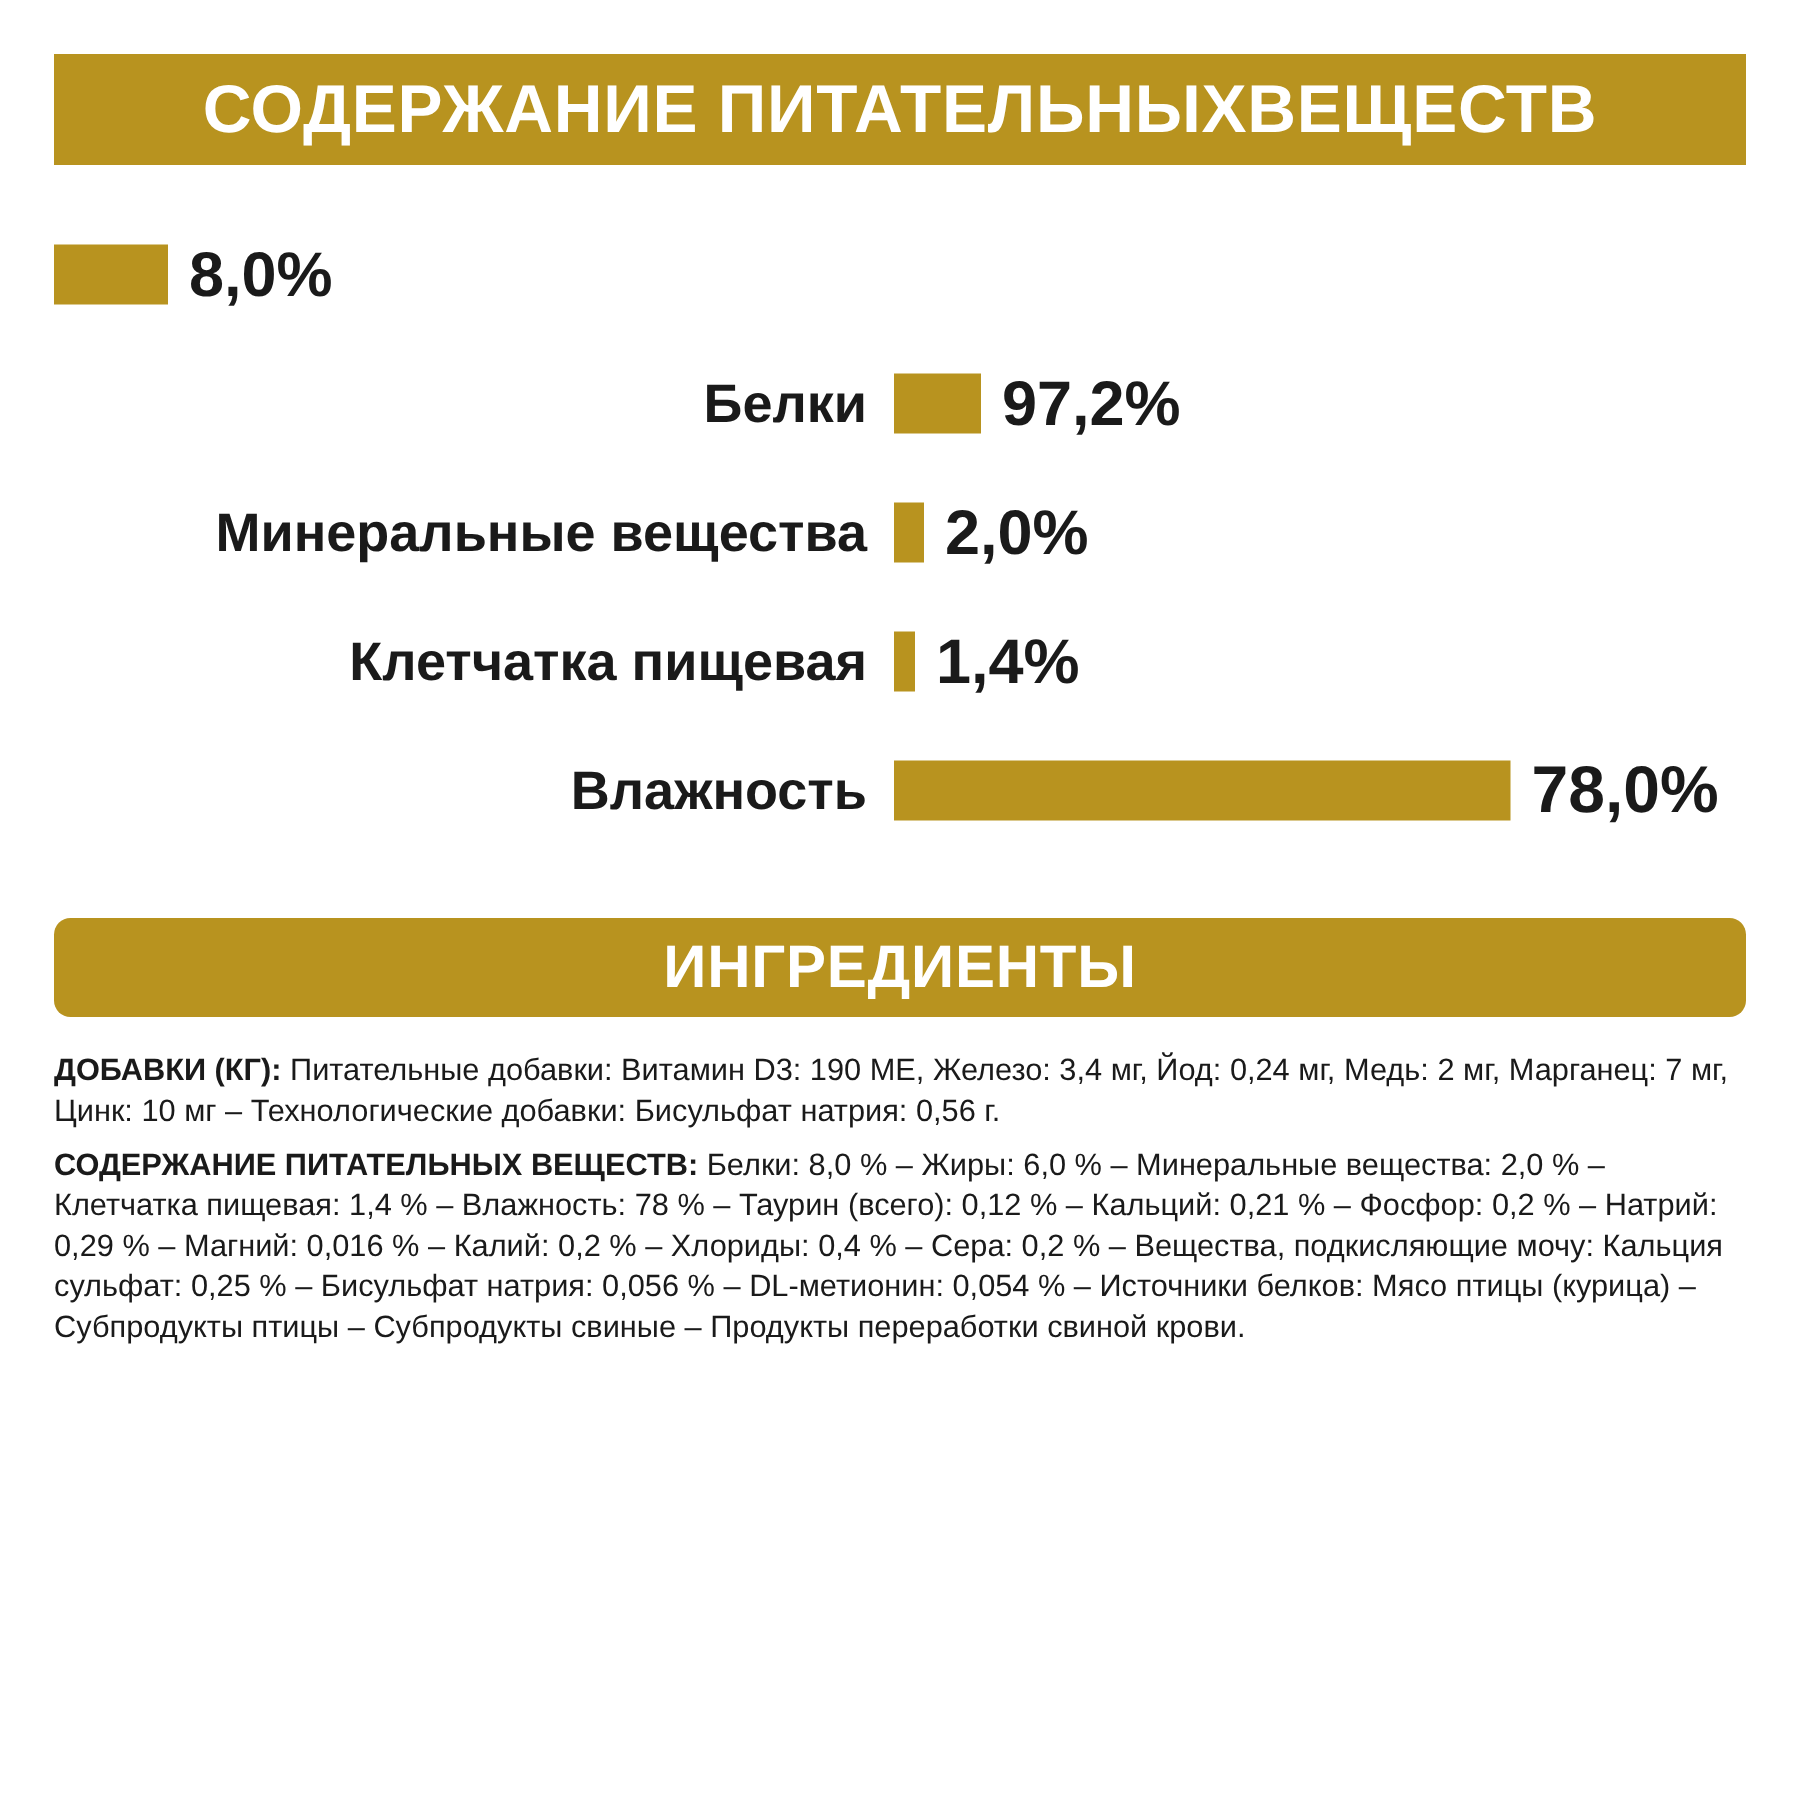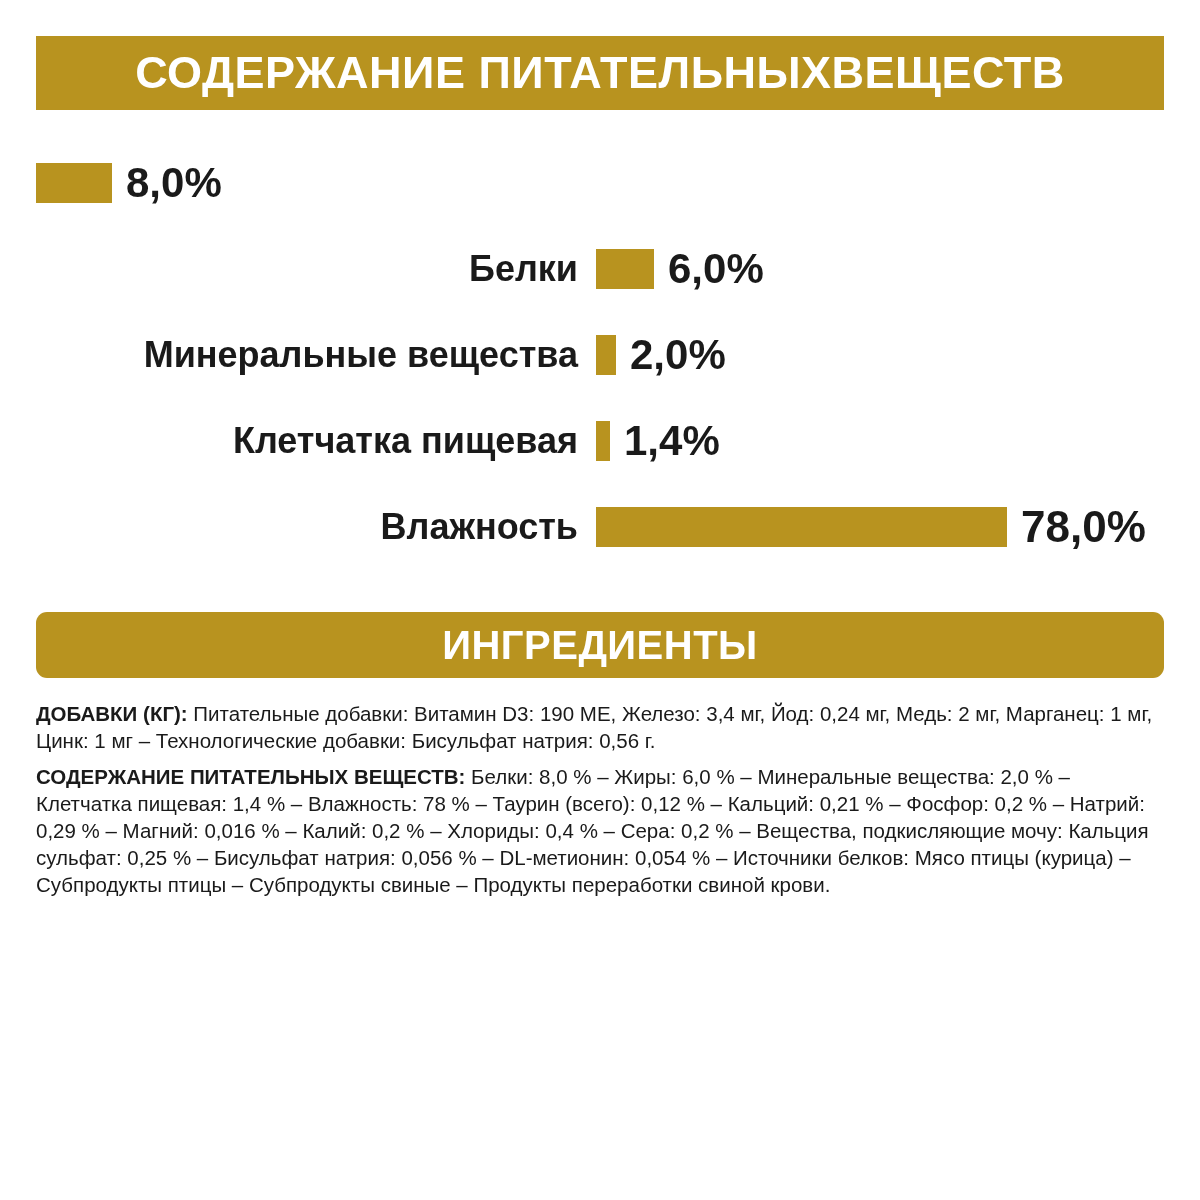--- a/index.html
+++ b/index.html
@@ -125,21 +125,21 @@
       <div class="bar-wrap">
         <div class="bar" style="width:76px"></div>
         <div class="bar-value">8,0%</div>
       </div>
     </div>
 
     <div class="row">
       <div class="row-label">Белки</div>
       <div class="bar-wrap">
         <div class="bar" style="width:58px"></div>
-        <div class="bar-value">6,0%</div>
+        <div class="bar-value">97,2%</div>
       </div>
     </div>
 
     <div class="row">
       <div class="row-label">Минеральные вещества</div>
       <div class="bar-wrap">
         <div class="bar" style="width:20px"></div>
         <div class="bar-value">2,0%</div>
       </div>
     </div>
@@ -158,17 +158,17 @@
         <div class="bar" style="width:411px"></div>
         <div class="bar-value">78,0%</div>
       </div>
     </div>
 
   </div>
 
   <div class="band band-ingredients">ИНГРЕДИЕНТЫ</div>
 
   <div class="ingredients">
-    <p><span class="lead">ДОБАВКИ (КГ):</span><span> Питательные добавки: Витамин D3: 190 МЕ, Железо: 3,4 мг, Йод: 0,24 мг, Медь: 2 мг, Марганец: 1 мг, Цинк: 1 мг – Технологические добавки: Бисульфат натрия: 0,56 г.</span></p>
+    <p><span class="lead">ДОБАВКИ (КГ):</span><span> Питательные добавки: Витамин D3: 190 МЕ, Железо: 3,4 мг, Йод: 0,24 мг, Медь: 2 мг, Марганец: 7 мг, Цинк: 10 мг – Технологические добавки: Бисульфат натрия: 0,56 г.</span></p>
     <p><span class="lead">СОДЕРЖАНИЕ ПИТАТЕЛЬНЫХ ВЕЩЕСТВ:</span><span> Белки: 8,0 % – Жиры: 6,0 % – Минеральные вещества: 2,0 % – Клетчатка пищевая: 1,4 % – Влажность: 78 % – Таурин (всего): 0,12 % – Кальций: 0,21 % – Фосфор: 0,2 % – Натрий: 0,29 % – Магний: 0,016 % – Калий: 0,2 % – Хлориды: 0,4 % – Сера: 0,2 % – Вещества, подкисляющие мочу: Кальция сульфат: 0,25 % – Бисульфат натрия: 0,056 % – DL-метионин: 0,054 % – Источники белков: Мясо птицы (курица) – Субпродукты птицы – Субпродукты свиные – Продукты переработки свиной крови.</span></p>
   </div>
 
 </div>
 
 </body></html>

